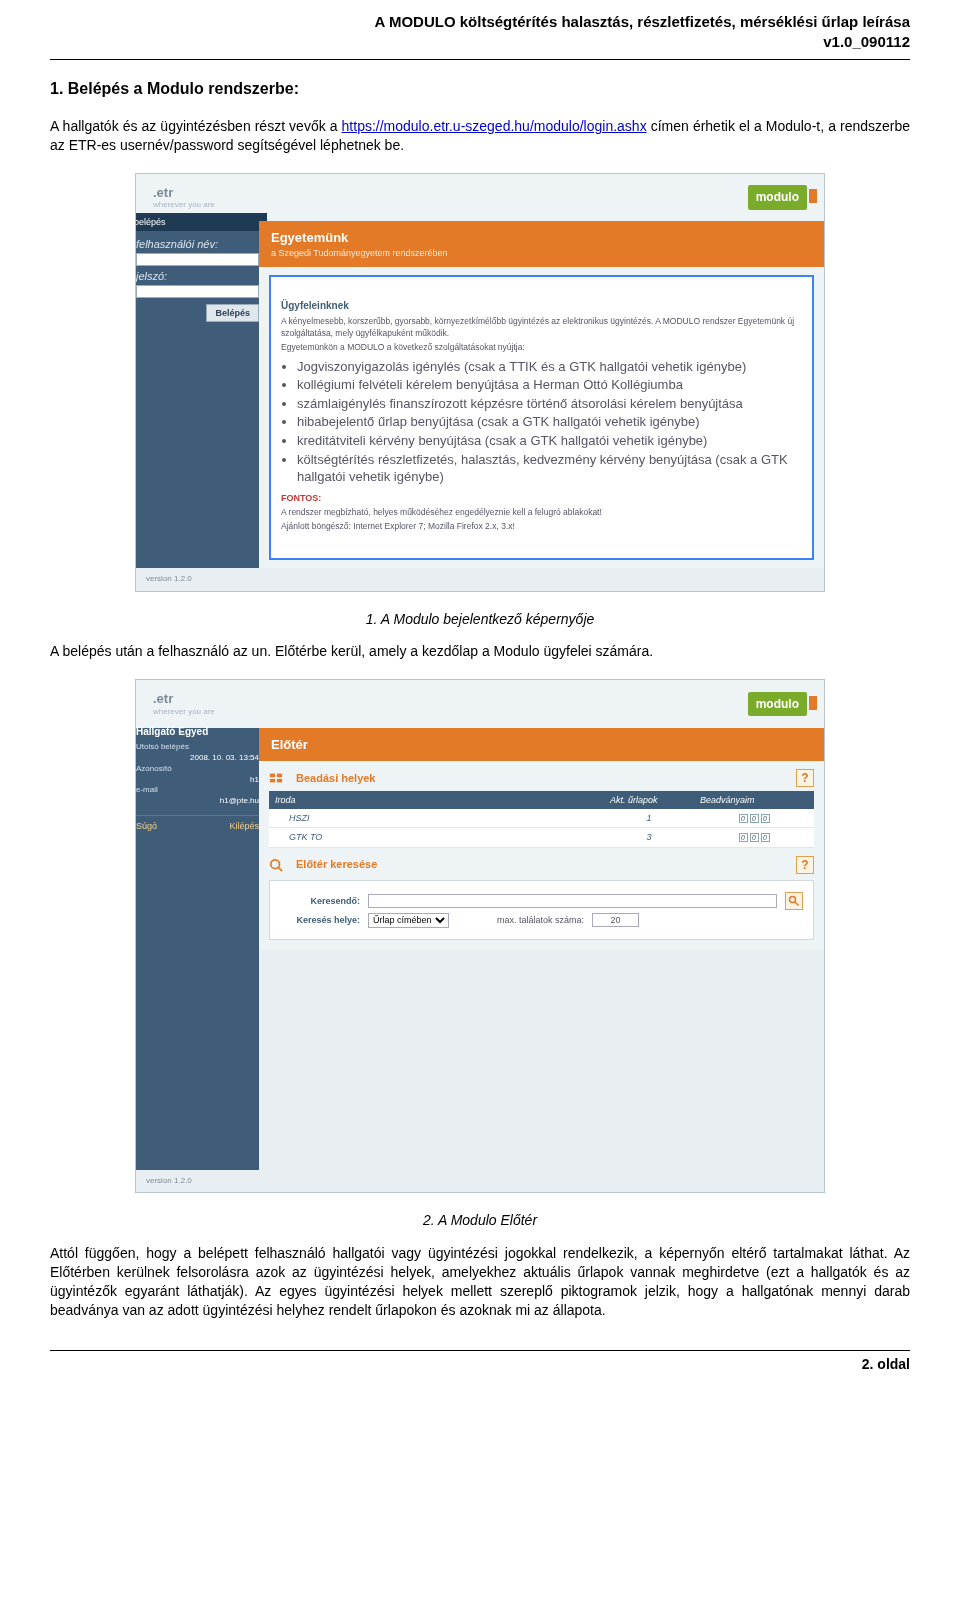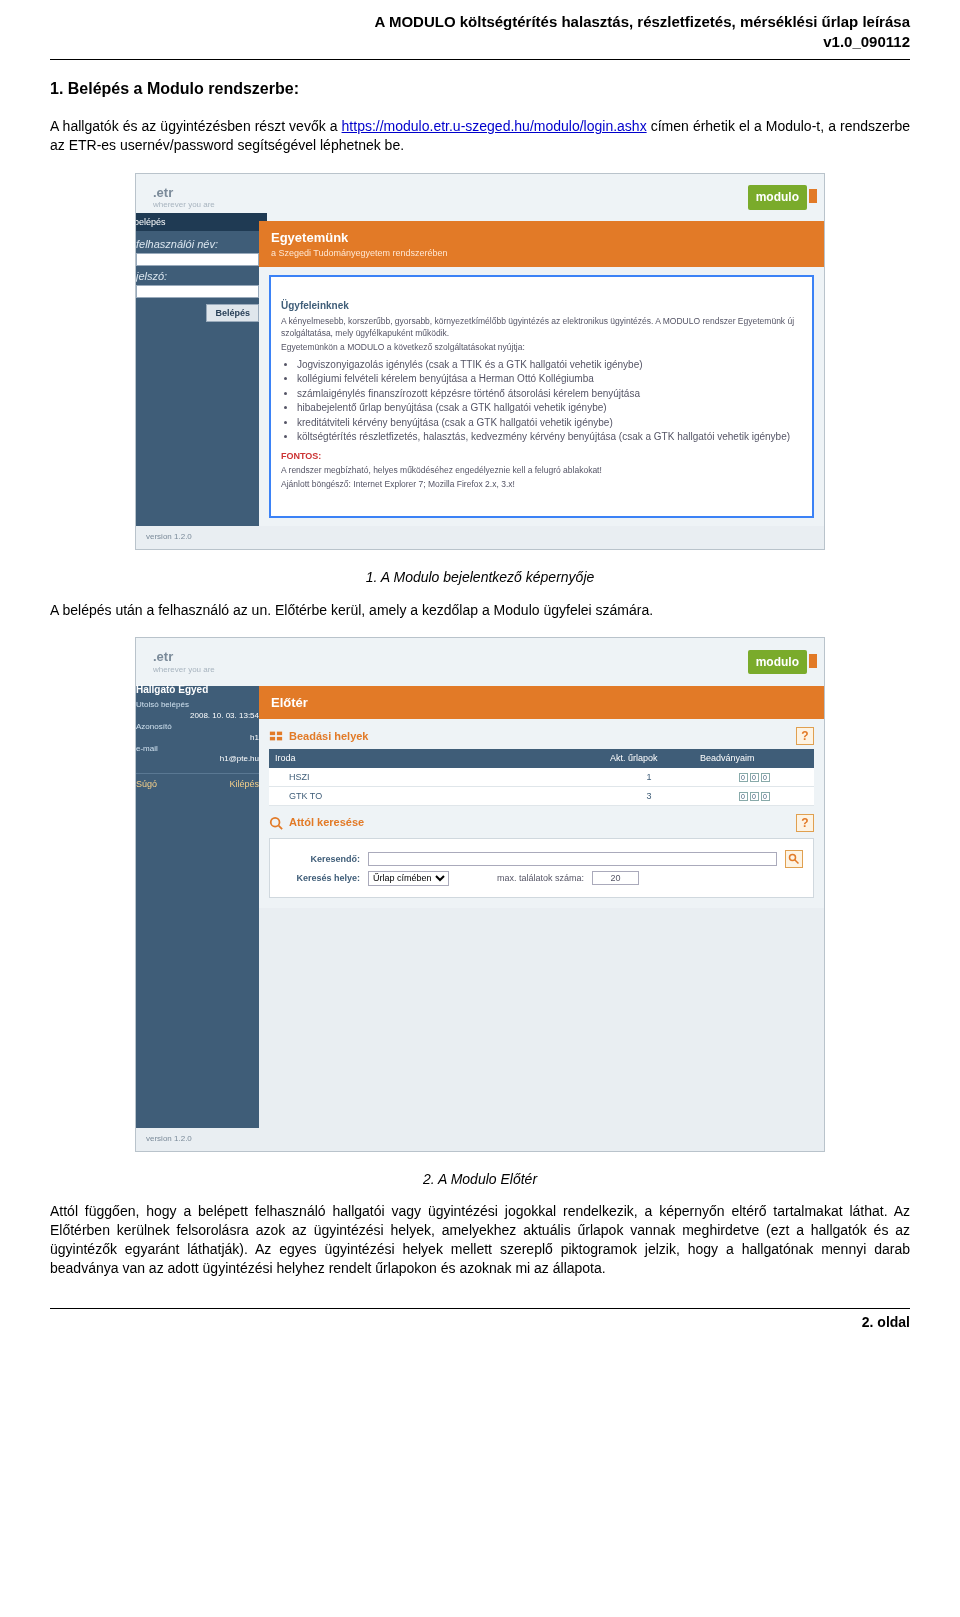--- a/index.html
+++ b/index.html
@@ -72,43 +72,44 @@
   .shot .banner {
     background:#e27a27; color:#fff; padding:8px 12px;
   }
   .shot .banner .big { font-size:13px; font-weight:bold;}
   .shot .banner .small { font-size:9px; color:#ffe7d2;}
   .shot .panel {
     background:#fff; border:2px solid #3b82f6; margin:8px 10px; padding:22px 10px;
   }
   .shot .panel .ph { color:#3f5d78; font-weight:bold; font-size:10px; margin-bottom:4px;}
   .shot .panel ul { margin:4px 0 6px 16px; }
-  .shot .panel li { font-size:10px; color:#556; margin:1px 0;}
+  .shot .panel li { font-size:13px; color:#556; margin:1px 0;}
   .shot .panel .para { font-size:8.5px; color:#556; margin:3px 0;}
   .shot .panel .fontos { color:#c33; font-weight:bold; font-size:9px; margin-top:6px;}
   .shot .version { color:#7a8a99; font-size:8px; padding:6px 10px;}
 
   
   .shot .sectionhead {
     display:flex; align-items:center; justify-content:space-between;
     margin:8px 10px 0 10px;
   }
   .shot .sectionhead .lead {
-    display:flex; align-items:center; gap:6px; color:#e27a27; font-weight:bold; font-size:11px;
+    display:flex; align-items:center; gap:13px; color:#e27a27; font-weight:bold; font-size:11px;
   }
   .shot .sectionhead .ic {
     width:14px; height:14px; display:inline-block;
   }
   .shot .sectionhead .help {
     width:18px; height:18px; border:1px solid #e0a050; color:#e27a27; font-weight:bold;
     text-align:center; line-height:16px; background:#fdf3e3; font-size:12px;
   }
   .shot table.places {
     width:calc(100% - 20px); margin:4px 10px 2px 10px; border-collapse:collapse;
     font-size:9px;
+    font-style:italic;
   }
   .shot table.places th {
     background:#3f5d78; color:#fff; text-align:left; padding:3px 6px; font-weight:normal;
   }
   .shot table.places td {
     background:#fff; border-bottom:1px solid #e0e6ea; padding:3px 20px; color:#3f5d78;
   }
   .shot table.places td.c { text-align:center;}
   .pics { display:inline-flex; gap:2px; align-items:center;}
   .pics span { display:inline-block; width:9px; height:9px; border:1px solid #8aa; font-size:7px; line-height:8px; text-align:center;}
@@ -265,21 +266,21 @@
         </table>
 
       <div class="sectionhead">
         <div class="lead">
           <span class="ic">
             <svg viewBox="0 0 16 16">
                 <circle cx="7" cy="7" r="5" fill="none" stroke="#e27a27" stroke-width="2"></circle>
                 <line x1="11" y1="11" x2="15" y2="15" stroke="#e27a27" stroke-width="2"></line>
               </svg>
           </span>
-          <span>Attól keresése</span>
+          <span>Előtér keresése</span>
         </div>
         <div class="help">?</div>
       </div>
       <div class="searchbox">
         <div class="row">
           <span class="lab">Keresendő:</span>
           <span class="txt"></span>
           <span class="go">
             <svg width="12" height="12" viewBox="0 0 16 16">
                 <circle cx="6" cy="6" r="4" fill="none" stroke="#e27a27" stroke-width="2"></circle>

